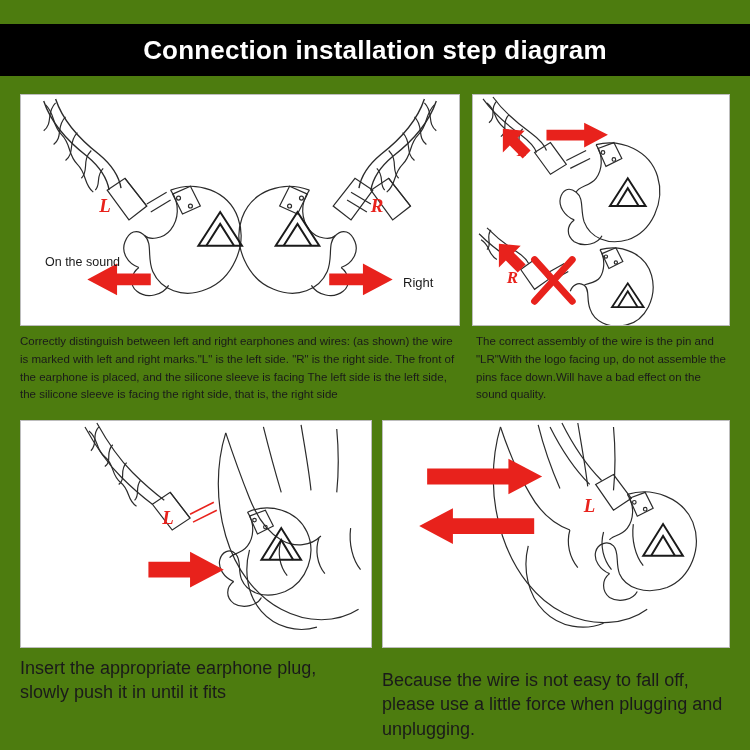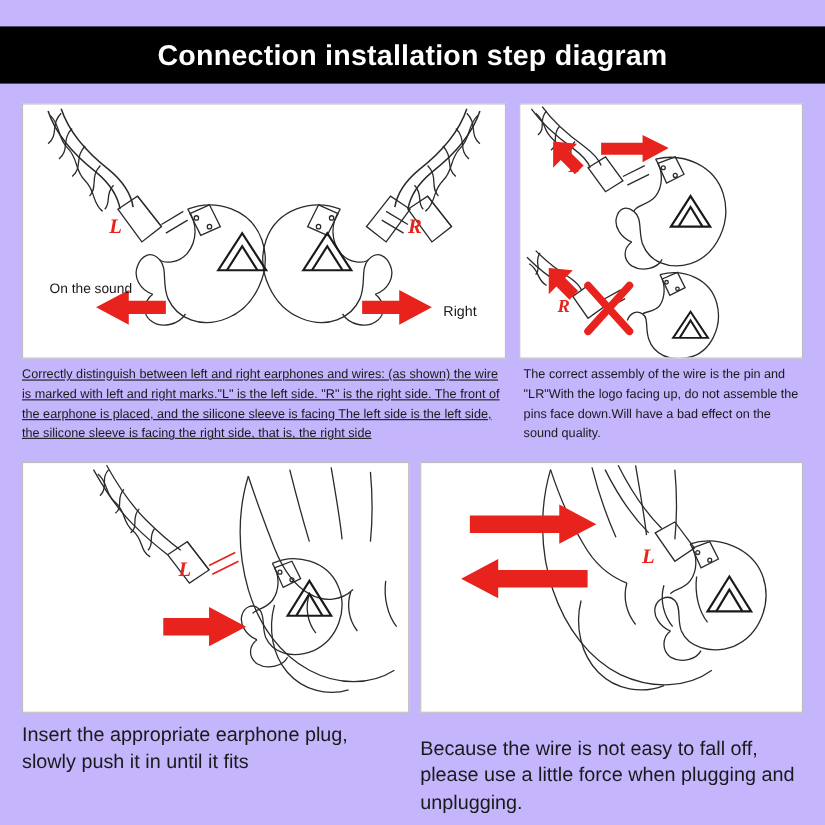--- a/index.html
+++ b/index.html
@@ -11,21 +11,21 @@
     width: 750px;
     height: 750px;
     font-family: "Liberation Sans", sans-serif;
     color: #111;
     overflow: hidden;
   }
   .page {
     position: relative;
     width: 750px;
     height: 750px;
-    background: #c4b5fd;
+    background: #4d7c0f;
   }
   
   .header-bar {
     position: absolute;
     left: 0;
     top: 24px;
     width: 750px;
     height: 52px;
     background: #000000;
     display: flex;
@@ -56,21 +56,21 @@
     line-height: 1.55;
     color: #1a1a1a;
   }
   .panel-caption.big {
     font-size: 18px;
     line-height: 1.35;
   }
   
   #panel-1 { left: 20px; top: 94px; width: 440px; height: 320px; }
   #panel-1 .panel-figure { width: 440px; height: 232px; }
-  #panel-1 .panel-caption { margin-top: 7px; width: 438px; text-decoration: underline; }
+  #panel-1 .panel-caption { margin-top: 7px; width: 438px; }
 
   #panel-2 { left: 472px; top: 94px; width: 258px; height: 320px; }
   #panel-2 .panel-figure { width: 258px; height: 232px; }
   #panel-2 .panel-caption { margin-top: 7px; width: 250px; padding-left: 4px; }
 
   #panel-3 { left: 20px; top: 420px; width: 352px; height: 300px; }
   #panel-3 .panel-figure { width: 352px; height: 228px; }
   #panel-3 .panel-caption { margin-top: 8px; width: 348px; }
 
   #panel-4 { left: 382px; top: 420px; width: 348px; height: 300px; }

